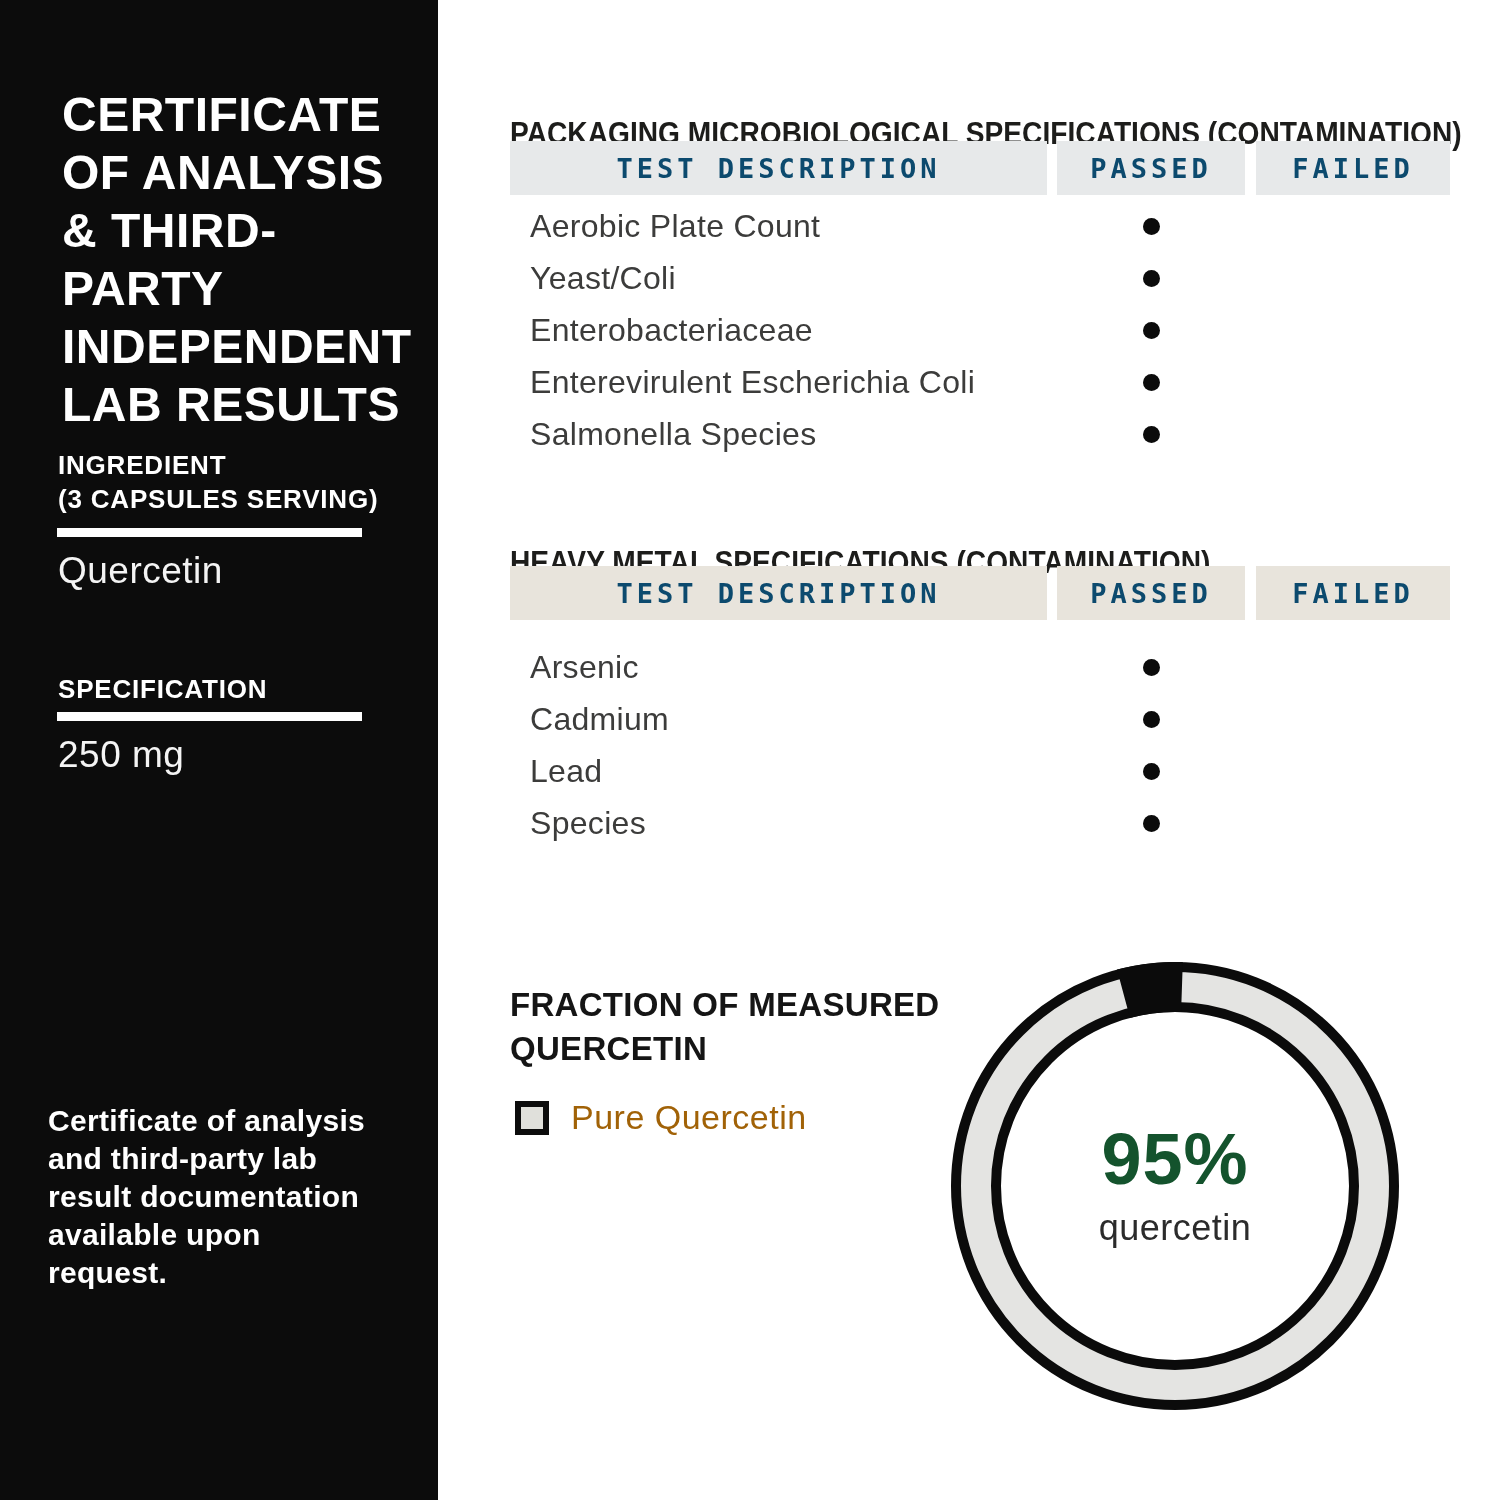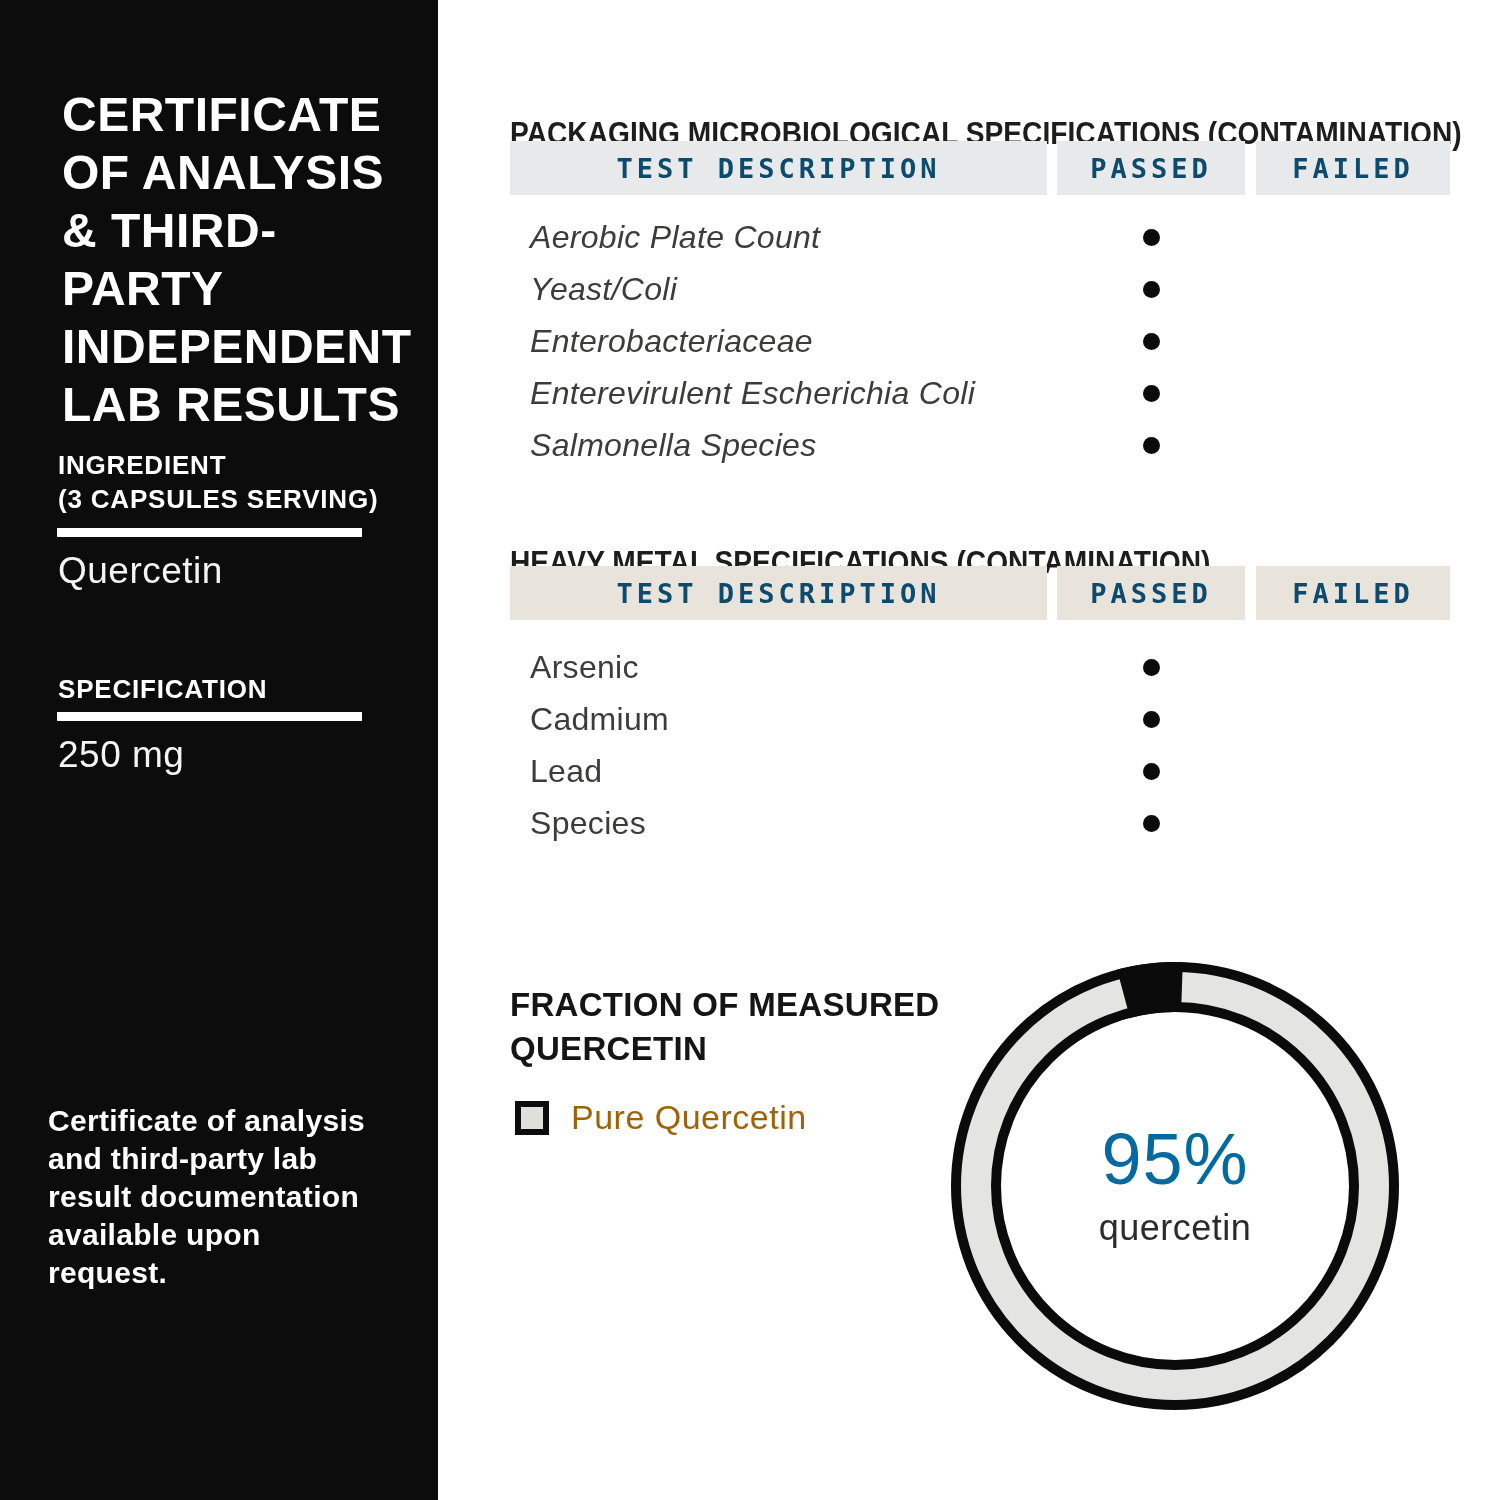--- a/index.html
+++ b/index.html
@@ -72,21 +72,21 @@
     font-weight:bold; font-size:27px; letter-spacing:4px;
     color:#0c4a6e;
   }
   .col-desc   { width:537px; margin-right:10px; }
   .col-passed { width:188px; margin-right:11px; }
   .col-failed { width:194px; }
   .table-micro .th { background:#e7e9ea; }
   .table-metal .th { background:#e8e4dc; }
 
   .tbody { }
-  .table-micro .tbody { margin-top:16px;font-style:italic; }
+  .table-micro .tbody { margin-top:5px; }
   .table-metal .tbody { margin-top:21px; }
   .trow { display:flex; height:52px; align-items:center; }
   .td { display:flex; align-items:center; }
   .td.col-desc {
     padding-left:20px; box-sizing:border-box;
     font-size:32px; font-weight:300; color:#3c3c3b; letter-spacing:0.3px;
   }
   .td.col-passed, .td.col-failed { justify-content:center; }
   .dot {
     width:17px; height:17px; border-radius:50%;
@@ -118,21 +118,21 @@
     width:448px; height:448px;
   }
   .donut svg { position:absolute; inset:0; }
   .donut-center {
     position:absolute; inset:0;
     display:flex; flex-direction:column;
     align-items:center; justify-content:center;
     pointer-events:none;
   }
   .donut-value {
-    font-size:72px; font-weight:400; color:#0369a1; line-height:1;
+    font-size:72px; font-weight:700; color:#14532d; line-height:1;
     letter-spacing:1px;
   }
   .donut-label {
     font-size:36px; font-weight:300; color:#2b2b2b; margin-top:12px;
     letter-spacing:0.5px;
   }
 </style>
 </head>
 <body>
 

